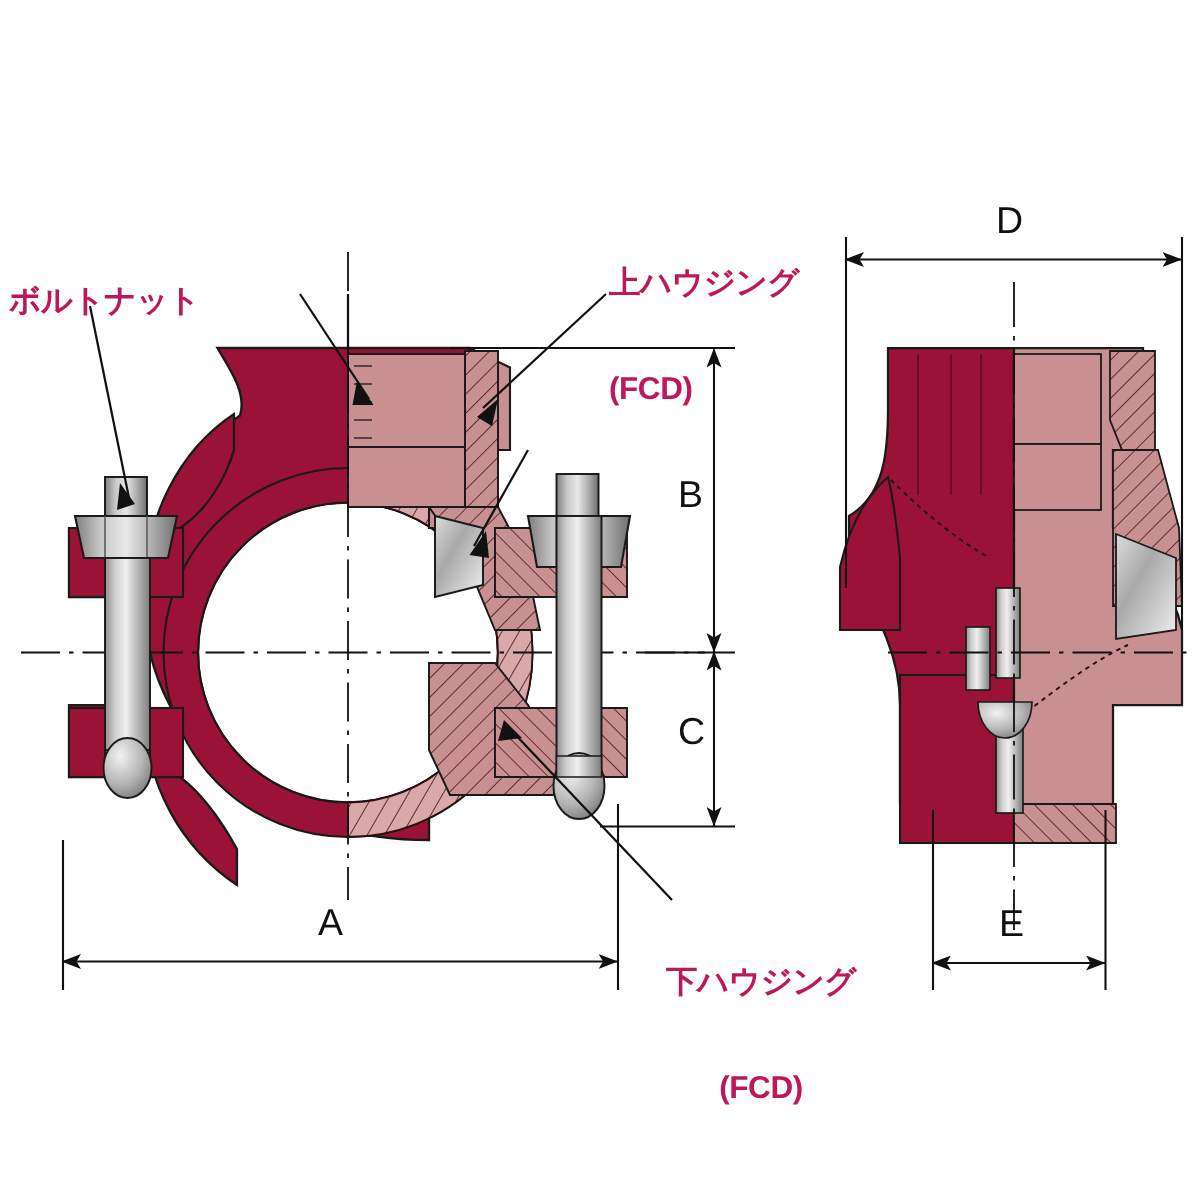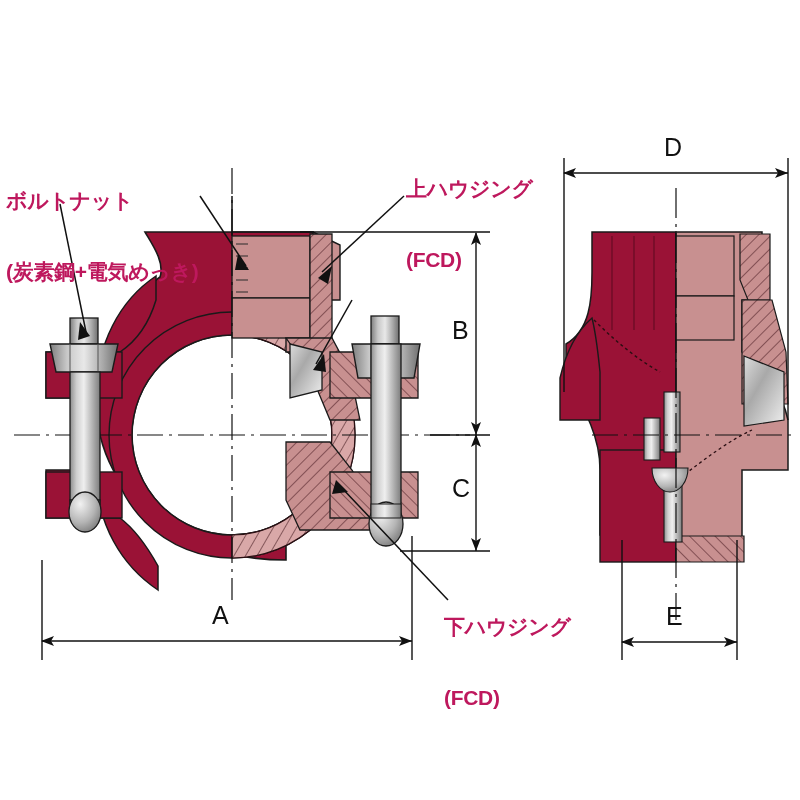--- a/index.html
+++ b/index.html
@@ -249,31 +249,30 @@
         <line x1="564" y1="173" x2="788" y2="173" marker-start="url(#arwL)" marker-end="url(#arwR)"></line>
         <line x1="622" y1="540" x2="622" y2="660"></line>
         <line x1="737" y1="540" x2="737" y2="660"></line>
         <line x1="622" y1="642" x2="737" y2="642" marker-start="url(#arwL)" marker-end="url(#arwR)"></line>
       </g>
     </g>
   </svg>
 
   <div class="lbl" style="left:6px;top:142px;">
     <div>ボルトナット</div>
-    <div class="small">(炭素鋼+電気めっき)</div>
   </div>
 
 
   <div class="lbl" style="left:406px;top:130px;">
     <div>上ハウジング</div>
     <div>(FCD)</div>
   </div>
 
 
-  <div class="lbl" style="left:444px;top:568px;">
+  <div class="lbl" style="left:444px;top:596px;text-align:center;">
     <div>下ハウジング</div>
     <div>(FCD)</div>
   </div>
 
   <div class="dim" style="left:212px;top:601px;">A</div>
   <div class="dim" style="left:452px;top:316px;">B</div>
   <div class="dim" style="left:452px;top:474px;">C</div>
   <div class="dim" style="left:664px;top:133px;">D</div>
   <div class="dim" style="left:666px;top:602px;">E</div>
 

